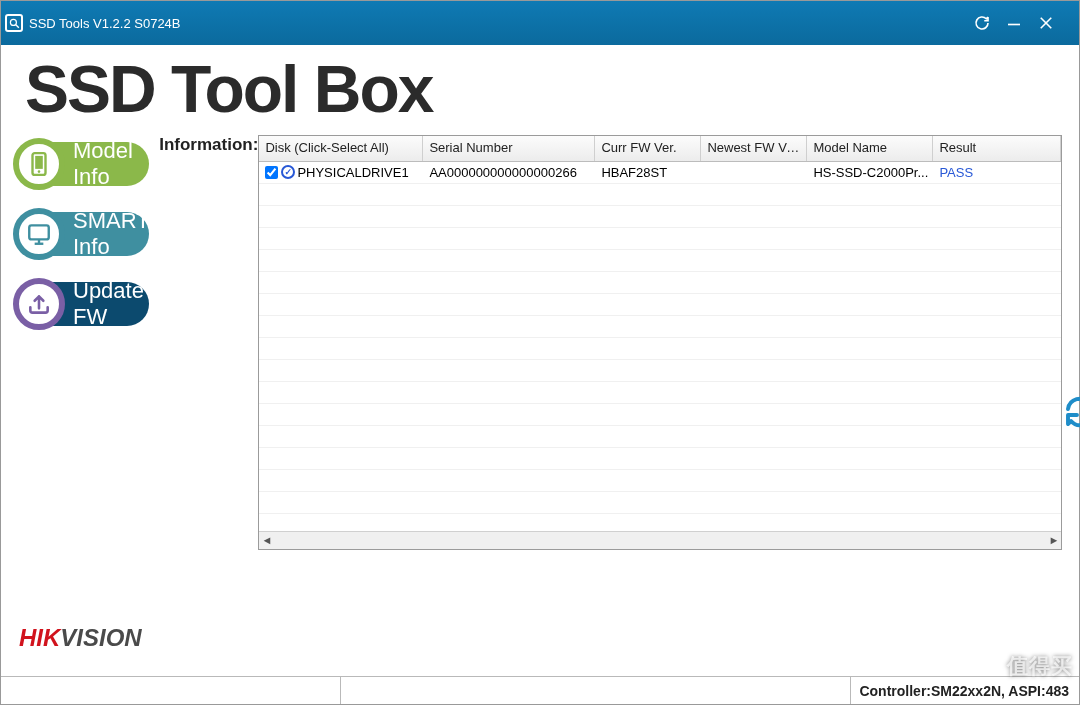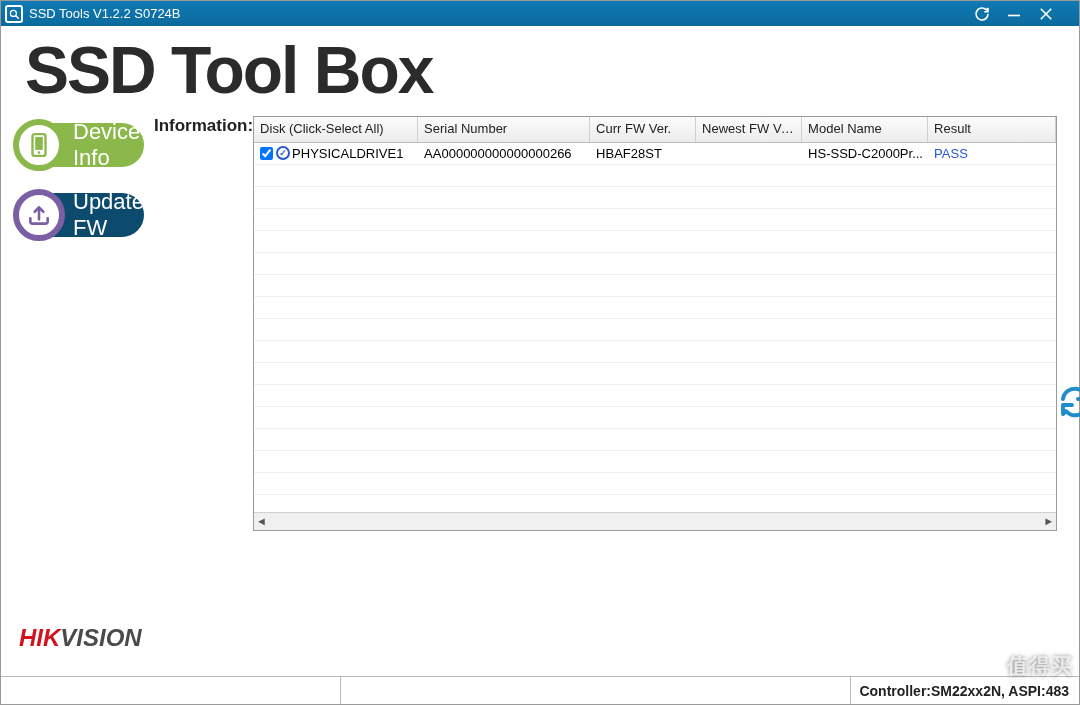--- a/index.html
+++ b/index.html
@@ -1,18 +1,18 @@
 <!DOCTYPE html>
 <html><head>
   <meta charset="utf-8">
   <style>
     * { box-sizing: border-box; margin: 0; padding: 0; }
     body { font-family: "Segoe UI", Arial, sans-serif; background: #888; width: 1080px; height: 705px; overflow: hidden; }
     .window { width: 1080px; height: 705px; background: #fff; border: 1px solid #999; display: flex; flex-direction: column; }
-    .titlebar { height: 25px; background: linear-gradient(#0f7ab4, #0b6a9d); color: #fff; display: flex; align-items: center; padding: 0 24px 0 4px; font-size: 13px; }
+    .titlebar { height: 44px; background: linear-gradient(#0f7ab4, #0b6a9d); color: #fff; display: flex; align-items: center; padding: 0 24px 0 4px; font-size: 13px; }
     .titlebar .app-icon { width: 18px; height: 18px; border: 2px solid #fff; border-radius: 3px; display: flex; align-items: center; justify-content: center; margin-right: 6px; }
     .titlebar .app-icon svg { width: 12px; height: 12px; }
     .titlebar .title-text { flex: 0 0 auto; }
     .titlebar .title-remnants { flex: 1; text-align: center; font-size: 11px; opacity: .5; letter-spacing: 10px; }
     .titlebar .controls { display: flex; gap: 14px; align-items: center; }
     .titlebar .controls .ctrl { cursor: pointer; display: flex; align-items: center; justify-content: center; width: 18px; height: 18px; }
     .titlebar .controls svg { stroke: #fff; stroke-width: 2.2; fill: none; }
 
     .body-area { flex: 1; display: flex; flex-direction: column; position: relative; }
 
@@ -114,21 +114,31 @@
 
       <div class="sidebar">
         <div class="nav-item nav-device">
           <span class="nav-icon-wrap">
             <svg viewBox="0 0 24 24">
                 <rect x="6" y="2" width="12" height="20" rx="2" fill="none" stroke="#8bb84a" stroke-width="2.2"></rect>
                 <rect x="8.5" y="4.5" width="7" height="12" fill="#8bb84a"></rect>
                 <circle cx="12" cy="19" r="1.2" fill="#8bb84a"></circle>
               </svg>
           </span>
-          <span class="nav-label">Device Info</span>
+          <span class="nav-label">Model Info</span>
+        </div>
+        <div class="nav-item nav-smart">
+          <span class="nav-icon-wrap">
+            <svg viewBox="0 0 24 24">
+                <rect x="3" y="4" width="18" height="13" rx="2" fill="none" stroke="#3f8fa0" stroke-width="2.2"></rect>
+                <line x1="8" y1="21" x2="16" y2="21" stroke="#3f8fa0" stroke-width="2.2"></line>
+                <line x1="12" y1="17" x2="12" y2="21" stroke="#3f8fa0" stroke-width="2.2"></line>
+              </svg>
+          </span>
+          <span class="nav-label">SMART Info</span>
         </div>
         <div class="nav-item nav-update">
           <span class="nav-icon-wrap">
             <svg viewBox="0 0 24 24">
                 <path d="M12 16V5M12 5l-4 4M12 5l4 4" fill="none" stroke="#7a5fa5" stroke-width="2.4" stroke-linecap="round" stroke-linejoin="round"></path>
                 <path d="M4 15v3a2 2 0 0 0 2 2h12a2 2 0 0 0 2-2v-3" fill="none" stroke="#7a5fa5" stroke-width="2.4" stroke-linecap="round"></path>
               </svg>
           </span>
           <span class="nav-label">Update FW</span>
         </div>

